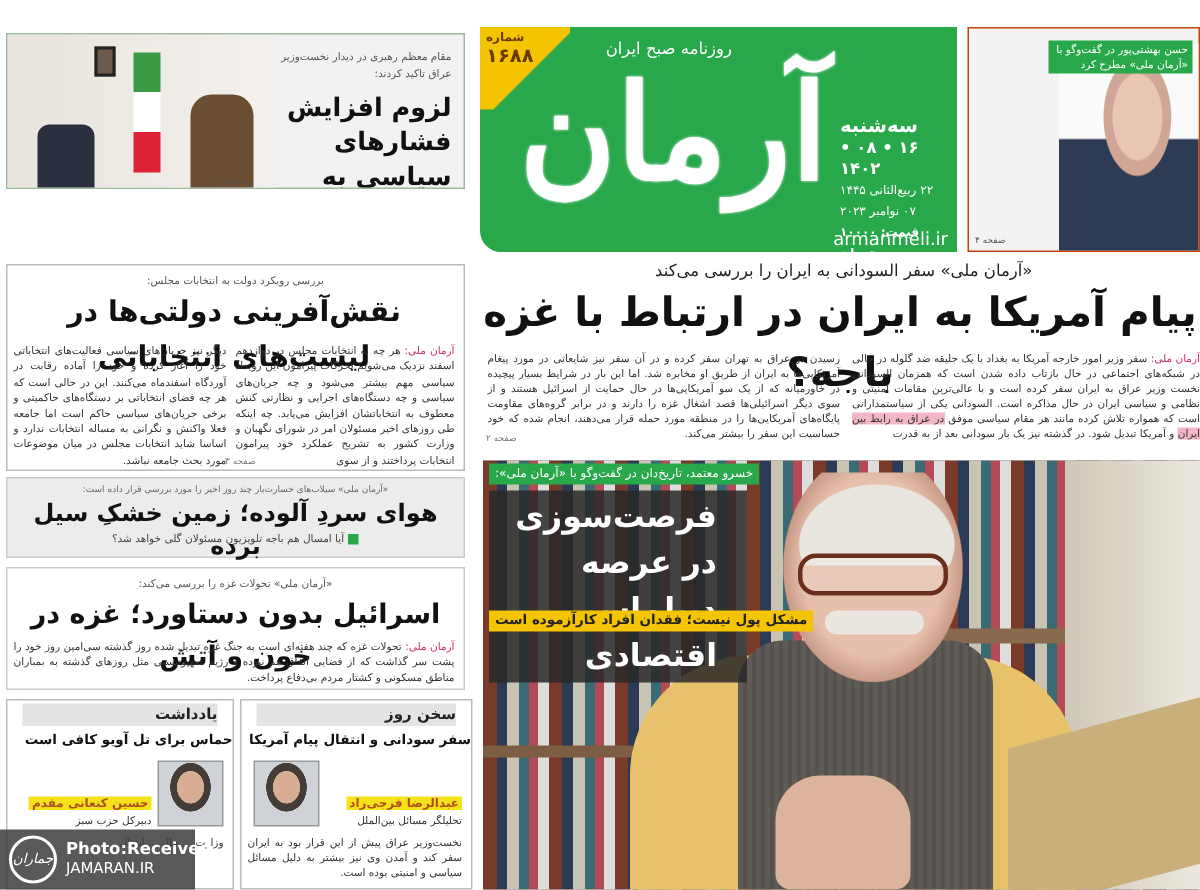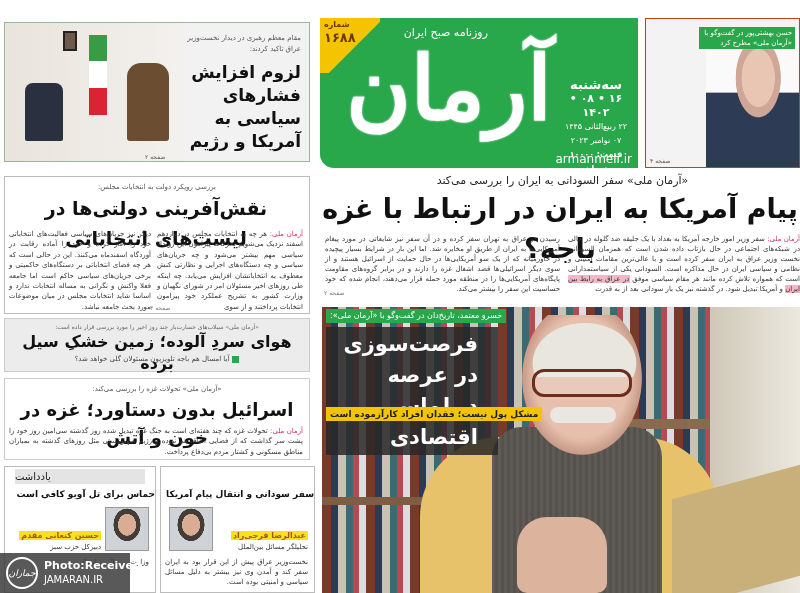--- a/index.html
+++ b/index.html
@@ -5,33 +5,33 @@
 *{box-sizing:border-box;margin:0;padding:0}
 body{width:800px;height:593px;overflow:hidden;background:#fff;font-family:"DejaVu Sans",sans-serif;position:relative;direction:rtl;color:#111}
 .abs{position:absolute}
 .bold{font-weight:bold}
 
 #mast{left:320px;top:18px;width:318px;height:150px;background:#28a74b;border-radius:0 0 0 14px}
 #mast .logo{position:absolute;left:14px;top:10px;width:230px;height:130px;color:#fff;font-family:"DejaVu Serif",serif;font-weight:bold;font-size:88px;line-height:120px;text-align:center;letter-spacing:-6px;text-shadow:0 0 2px #fff}
 #mast .sub{position:absolute;right:150px;top:8px;color:#fff;font-size:11px}
 #mast .issue{position:absolute;left:0;top:0;width:60px;height:55px;background:linear-gradient(135deg,#f5c400 0%,#f5c400 55%,transparent 56%);}
 #mast .issue span{position:absolute;left:4px;display:block;color:#6a3b00;font-weight:bold;transform:rotate(0deg)}
-#mast .dates{position:absolute;right:6px;top:60px;width:72px;color:#fff;text-align:center;line-height:14px}
+#mast .dates{position:absolute;right:6px;top:60px;width:72px;color:#fff;text-align:left;line-height:14px}
 #mast .dates div{font-size:8px}
 #mast .dates .day{font-size:13px;font-weight:bold}
 #mast .dates .sh{font-size:11px;font-weight:bold}
 #mast .site{position:absolute;right:6px;bottom:2px;color:#fff;font-size:12px;direction:ltr;font-family:"DejaVu Sans",sans-serif}
 
 #rtbox{left:645px;top:18px;width:155px;height:150px;border:1px solid #c2410c;background:#f3f3f3;overflow:hidden}
 #rtbox .photo{position:absolute;left:60px;top:10px;width:95px;height:140px;background:radial-gradient(ellipse at 55% 35%,#e9c6b4 0 22%,#d0a696 23% 30%,transparent 31%),linear-gradient(#fafafa 0 45%,#2e3b55 46%)}
 #rtbox .tag{position:absolute;right:4px;top:8px;background:#28a74b;color:#fff;font-size:7px;padding:1px 3px;line-height:10px;width:96px}
 #rtbox .head{position:absolute;right:6px;top:35px;width:110px;font-size:17px;font-weight:bold;line-height:23px;text-align:right;text-shadow:0 0 2px #fff}
 #rtbox .pg{position:absolute;left:4px;bottom:3px;font-size:6px;color:#555}
 
-#ltbox{left:4px;top:22px;width:306px;height:140px;border:1px solid #99b99a;background:#f2f2f2;overflow:hidden}
+#ltbox{left:4px;top:22px;width:306px;height:104px;border:1px solid #99b99a;background:#f2f2f2;overflow:hidden}
 #ltbox .photo{position:absolute;left:0;top:0;width:180px;height:140px;background:linear-gradient(90deg,#e9e4dc,#f3f1ee)}
 #ltbox .pr1{position:absolute;left:20px;top:60px;width:38px;height:58px;background:#2b3040;border-radius:8px 8px 2px 2px}
 #ltbox .pr2{position:absolute;left:122px;top:40px;width:42px;height:78px;background:#6b4e32;border-radius:14px 14px 3px 3px}
 #ltbox .flag{position:absolute;left:84px;top:12px;width:18px;height:80px;background:linear-gradient(#3b9a45 0 33%,#fff 33% 66%,#d23 66%)}
 #ltbox .frame{position:absolute;left:58px;top:8px;width:14px;height:20px;background:#6d5a4a;border:2px solid #222}
 #ltbox .kicker{position:absolute;right:8px;top:10px;width:130px;font-size:7px;color:#555;line-height:11px;text-align:right}
 #ltbox .head{position:absolute;right:8px;top:38px;width:130px;font-size:17px;font-weight:bold;line-height:23px;text-align:right}
 #ltbox .pg{position:absolute;left:140px;bottom:1px;font-size:6px;color:#555}
 
 #mainkick{left:330px;top:174px;width:465px;text-align:center;font-size:11px;color:#222}
@@ -70,21 +70,21 @@
 #box3 .head{position:absolute;width:100%;top:12px;text-align:center;font-size:16px;font-weight:bold;line-height:22px}
 #box3 .sub{position:absolute;width:100%;top:36px;text-align:center;font-size:7px;color:#444}
 #box3 .sq{display:inline-block;width:7px;height:7px;background:#28a74b;margin-left:3px;vertical-align:middle}
 #box4{top:378px;height:82px;border-color:#ccc}
 #box4 .kick{position:absolute;width:100%;top:6px;text-align:center;font-size:7px;color:#555}
 #box4 .head{position:absolute;width:100%;top:17px;text-align:center;font-size:18px;font-weight:bold;line-height:28px}
 #box4 .body{position:absolute;right:6px;width:294px;top:47px;font-size:7px;line-height:10.4px;color:#333;text-align:justify}
 .pgsm{font-size:6px;color:#777}
 
 .card{position:absolute;top:466px;height:127px;border:1px solid #bbb;background:#fff;overflow:hidden}
-.card .bar{position:absolute;left:10px;right:10px;top:2px;height:15px;background:#e4e4e4;text-align:left;font-size:10px;font-weight:normal;line-height:15px;color:#222}
+.card .bar{position:absolute;left:10px;right:10px;top:2px;height:15px;background:#e4e4e4;text-align:right;font-size:10px;font-weight:bold;line-height:15px;color:#222}
 .card .ttl{position:absolute;width:100%;top:22px;text-align:right;font-size:9px;font-weight:bold}
 .card .pic{position:absolute;top:40px;width:44px;height:44px;border:1px solid #999;background:radial-gradient(ellipse at 50% 40%,#d8ad94 0 30%,#443c36 31% 45%,#cfd2d7 46%)}
 .card .nm{position:absolute;font-size:8px;font-weight:bold;background:#f5e21a;padding:0 2px;color:#b0511b}
 .card .role{position:absolute;font-size:7px;color:#333}
 .card .body{position:absolute;font-size:7px;line-height:10px;color:#333;text-align:justify}
 
 #wm{left:0;top:553px;width:130px;height:40px;background:rgba(60,60,60,.85);color:#fff;direction:ltr}
 #wm .circ{position:absolute;left:6px;top:4px;width:32px;height:32px;border:2px solid #fff;border-radius:50%;font-size:9px;text-align:center;line-height:28px;font-style:italic}
 #wm .t1{position:absolute;left:44px;top:6px;font-size:11px;font-weight:bold}
 #wm .t2{position:absolute;left:44px;top:21px;font-size:10px}
@@ -187,20 +187,21 @@
 <div class="card" style="left:4px;width:152px">
   <div class="bar">یادداشت</div>
   <div class="ttl">حماس برای تل آویو کافی است</div>
   <div class="pic" style="right:6px"></div>
   <div class="nm" style="right:54px;top:64px">حسین کنعانی مقدم</div>
   <div class="role" style="right:54px;top:76px">دبیرکل حزب سبز</div>
   <div class="body" style="right:6px;width:140px;top:90px">وزارت ... حال ... انتقال ...</div>
 </div>
 
 <div class="card" style="left:160px;width:155px">
+  <div class="bar">سخن روز</div>
   <div class="ttl">سفر سودانی و انتقال پیام آمریکا</div>
   <div class="pic" style="left:8px"></div>
   <div class="nm" style="right:6px;top:64px">عبدالرضا فرجی‌راد</div>
   <div class="role" style="right:6px;top:76px">تحلیلگر مسائل بین‌الملل</div>
   <div class="body" style="right:6px;width:143px;top:90px">نخست‌وزیر عراق پیش از این قرار بود به ایران سفر کند و آمدن وی نیز بیشتر به دلیل مسائل سیاسی و امنیتی بوده است.</div>
 </div>
 
 <div id="wm" class="abs">
   <div class="circ">جماران</div>
   <div class="t1">Photo:Received</div>

